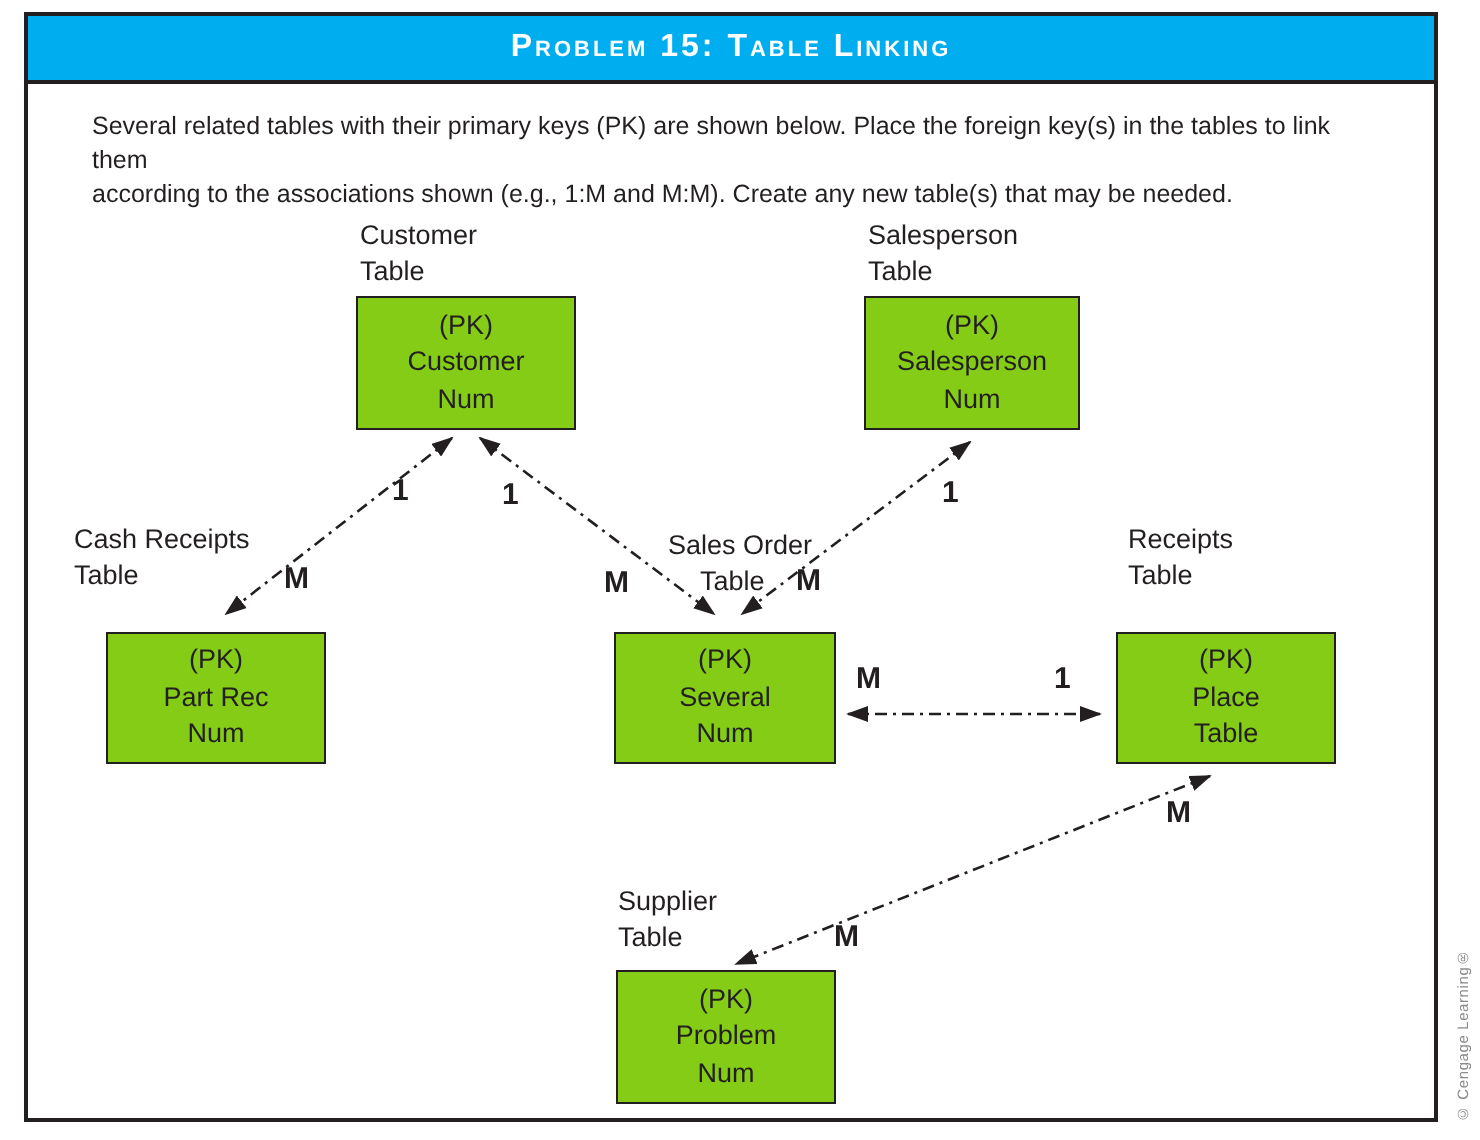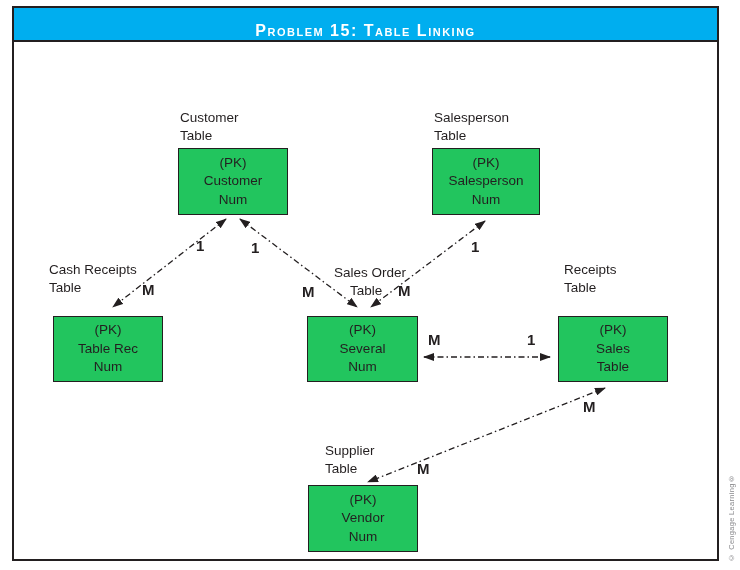--- a/index.html
+++ b/index.html
@@ -20,21 +20,21 @@
   .frame{
     position:absolute;left:12px;top:6px;width:707px;height:555px;
     box-sizing:border-box;border:2px solid var(--ink);
     background:#ffffff;
   }
   .header-band{
     position:absolute;left:0;top:0;right:0;height:34px;
     box-sizing:border-box;
     background:var(--header-bg);
     border-bottom:2px solid var(--ink);
-    display:flex;align-items:flex-end;justify-content:center;
+    display:flex;align-items:center;justify-content:center;
   }
   .header-title{
     font-variant:small-caps;
     font-weight:bold;
     font-size:16px;
     letter-spacing:1.5px;
     color:#ffffff;
   }
   .instructions{
     position:absolute;left:46px;top:55px;width:648px;
@@ -43,21 +43,21 @@
   .tbl-label{
     position:absolute;
     font-size:13.5px;line-height:18px;color:var(--ink);
     white-space:nowrap;
   }
   .indent{padding-left:16px;}
   .tbl-box{
     position:absolute;
     box-sizing:border-box;
     border:1.5px solid var(--ink);
-    background:#22c55e;
+    background:#84cc16;
     display:flex;flex-direction:column;
     align-items:center;justify-content:center;
     font-size:13.5px;line-height:18.5px;
     text-align:center;
   }
   .card{
     position:absolute;
     font-weight:bold;font-size:15px;color:var(--ink);
     line-height:16px;
   }
@@ -83,20 +83,24 @@
 <body>
 
 <div id="page">
 
   <div class="frame">
     <div class="header-band">
       <span class="header-title">Problem 15: Table Linking</span>
     </div>
   </div>
 
+  <div class="instructions">
+    <div>Several related tables with their primary keys (PK) are shown below. Place the foreign key(s) in the tables to link them</div>
+    <div>according to the associations shown (e.g., 1:M and M:M). Create any new table(s) that may be needed.</div>
+  </div>
 
   <svg class="rel-layer" viewBox="0 0 740 570">
     <defs>
       <marker id="ah-end" markerUnits="userSpaceOnUse" markerWidth="11" markerHeight="8" refX="10" refY="4" orient="auto">
         <path d="M0,0 L11,4 L0,8 Z" fill="#231F20"></path>
       </marker>
       <marker id="ah-start" markerUnits="userSpaceOnUse" markerWidth="11" markerHeight="8" refX="10" refY="4" orient="auto-start-reverse">
         <path d="M0,0 L11,4 L0,8 Z" fill="#231F20"></path>
       </marker>
     </defs>
@@ -108,65 +112,65 @@
   </svg>
 
   <div class="tbl-label" style="left:180px;top:109px">
     <div>Customer</div>
     <div>Table</div>
   </div>
   <div class="tbl-label" style="left:434px;top:109px">
     <div>Salesperson</div>
     <div>Table</div>
   </div>
-  <div class="tbl-label" style="left:49px;top:261px">
+  <div class="tbl-label" style="left:37px;top:261px">
     <div>Cash Receipts</div>
     <div>Table</div>
   </div>
   <div class="tbl-label" style="left:334px;top:264px">
     <div>Sales Order</div>
     <div class="indent">Table</div>
   </div>
   <div class="tbl-label" style="left:564px;top:261px">
     <div>Receipts</div>
     <div>Table</div>
   </div>
-  <div class="tbl-label" style="left:325px;top:442px">
+  <div class="tbl-label" style="left:309px;top:442px">
     <div>Supplier</div>
     <div>Table</div>
   </div>
 
   <div class="tbl-box" style="left:178px;top:148px;width:110px;height:67px">
     <div>(PK)</div>
     <div>Customer</div>
     <div>Num</div>
   </div>
   <div class="tbl-box" style="left:432px;top:148px;width:108px;height:67px">
     <div>(PK)</div>
     <div>Salesperson</div>
     <div>Num</div>
   </div>
   <div class="tbl-box" style="left:53px;top:316px;width:110px;height:66px">
     <div>(PK)</div>
-    <div>Table Rec</div>
+    <div>Part Rec</div>
     <div>Num</div>
   </div>
   <div class="tbl-box" style="left:307px;top:316px;width:111px;height:66px">
     <div>(PK)</div>
     <div>Several</div>
     <div>Num</div>
   </div>
   <div class="tbl-box" style="left:558px;top:316px;width:110px;height:66px">
     <div>(PK)</div>
-    <div>Sales</div>
+    <div>Place</div>
     <div>Table</div>
   </div>
   <div class="tbl-box" style="left:308px;top:485px;width:110px;height:67px">
     <div>(PK)</div>
-    <div>Vendor</div>
+    <div>Problem</div>
     <div>Num</div>
   </div>
 
   <span class="card" style="left:196px;top:238px">1</span>
   <span class="card" style="left:251px;top:240px">1</span>
   <span class="card" style="left:471px;top:239px">1</span>
   <span class="card" style="left:142px;top:282px">M</span>
   <span class="card" style="left:302px;top:284px">M</span>
   <span class="card" style="left:398px;top:283px">M</span>
   <span class="card" style="left:428px;top:332px">M</span>

